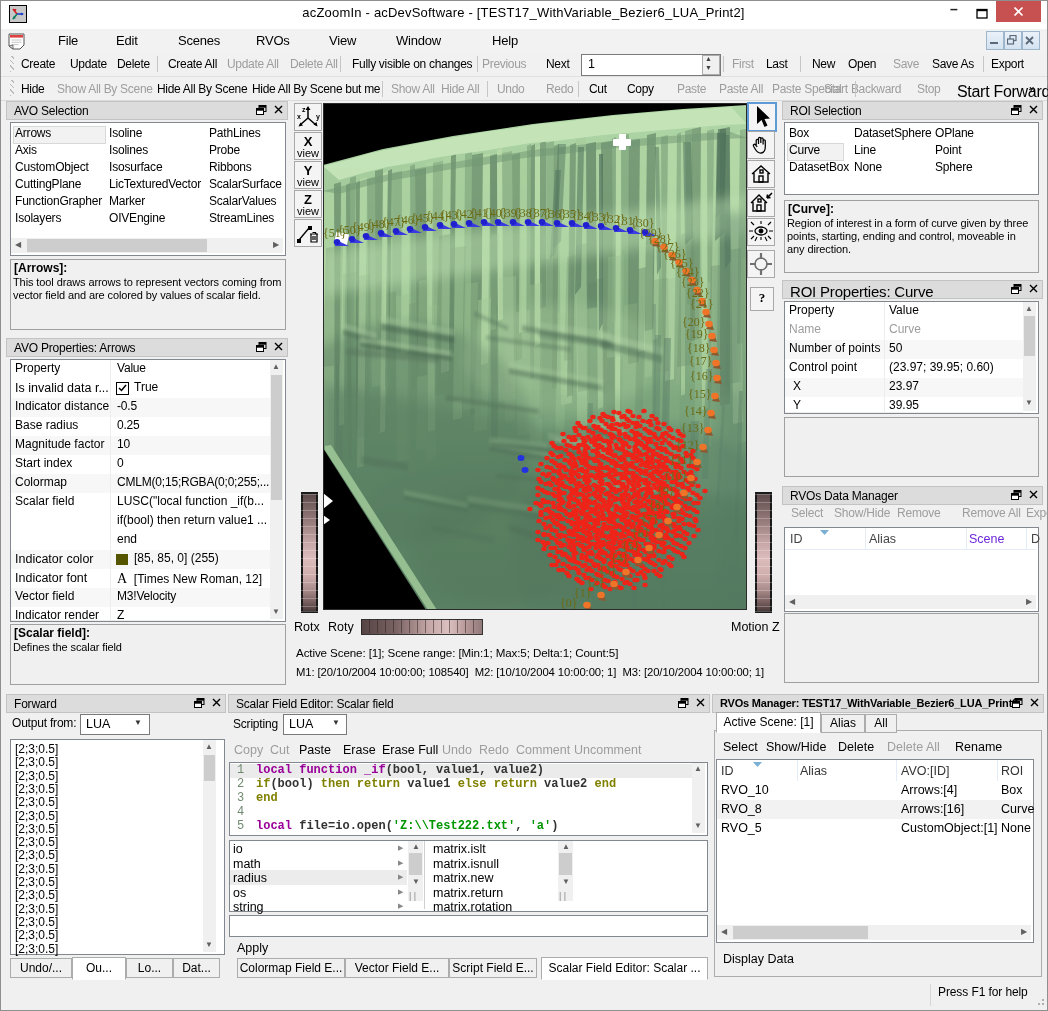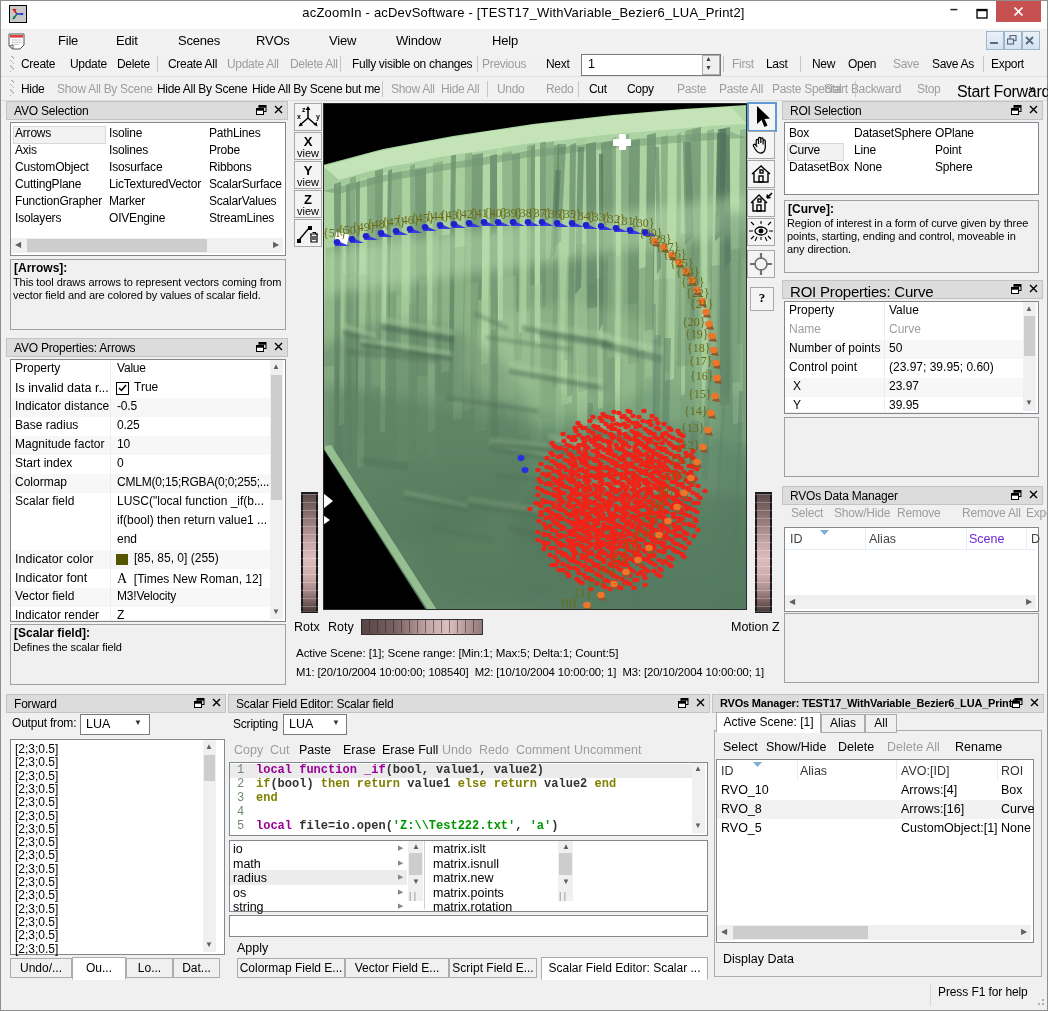--- a/index.html
+++ b/index.html
@@ -2080,21 +2080,21 @@
 <div class="t " style="left:398px;top:902.4px;font-size:7px;color:#888;">▶</div>
 <div class="vsb" style="left:408px;top:841px;width:15px;height:60px;"></div>
 <div class="t arr" style="left:412px;top:843px;">▲</div>
 <div class="thumb" style="left:409px;top:853px;width:13px;height:22px;"></div>
 <div class="t arr" style="left:412px;top:878px;">▼</div>
 <div class="t " style="left:409px;top:891px;font-size:9px;color:#888;">| |</div>
 <div style="position:absolute;left:424px;top:841px;width:1px;height:68px;background:#d0d0d0;"></div>
 <div class="t " style="left:433px;top:842.0px;font-size:12.5px;">matrix.islt</div>
 <div class="t " style="left:433px;top:856.6px;font-size:12.5px;">matrix.isnull</div>
 <div class="t " style="left:433px;top:871.2px;font-size:12.5px;">matrix.new</div>
-<div class="t " style="left:433px;top:885.8px;font-size:12.5px;">matrix.points</div>
+<div class="t " style="left:433px;top:885.8px;font-size:12.5px;">matrix.return</div>
 <div class="t " style="left:433px;top:900.4px;font-size:12.5px;">matrix.rotation</div>
 <div class="vsb" style="left:558px;top:841px;width:15px;height:60px;"></div>
 <div class="t arr" style="left:562px;top:843px;">▲</div>
 <div class="thumb" style="left:559px;top:853px;width:13px;height:22px;"></div>
 <div class="t arr" style="left:562px;top:878px;">▼</div>
 <div class="t " style="left:559px;top:891px;font-size:9px;color:#888;">| |</div>
 <div class="box" style="left:229px;top:915px;width:477px;height:20px;"></div>
 <div class="t " style="left:237px;top:941px;font-size:12.5px;">Apply</div>
 <div class="tab" style="left:237px;top:958px;width:106px;height:18px;line-height:18px;">Colormap Field E...</div>
 <div class="tab" style="left:345px;top:958px;width:102px;height:18px;line-height:18px;">Vector Field E...</div>

